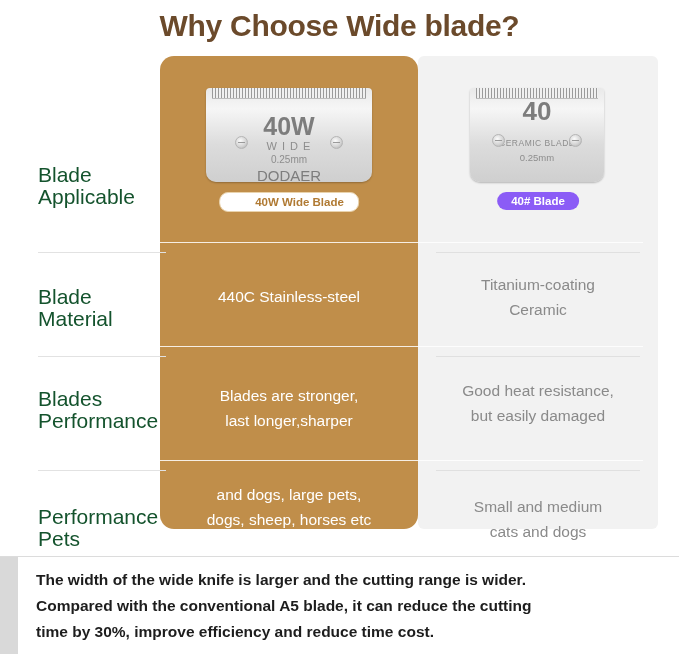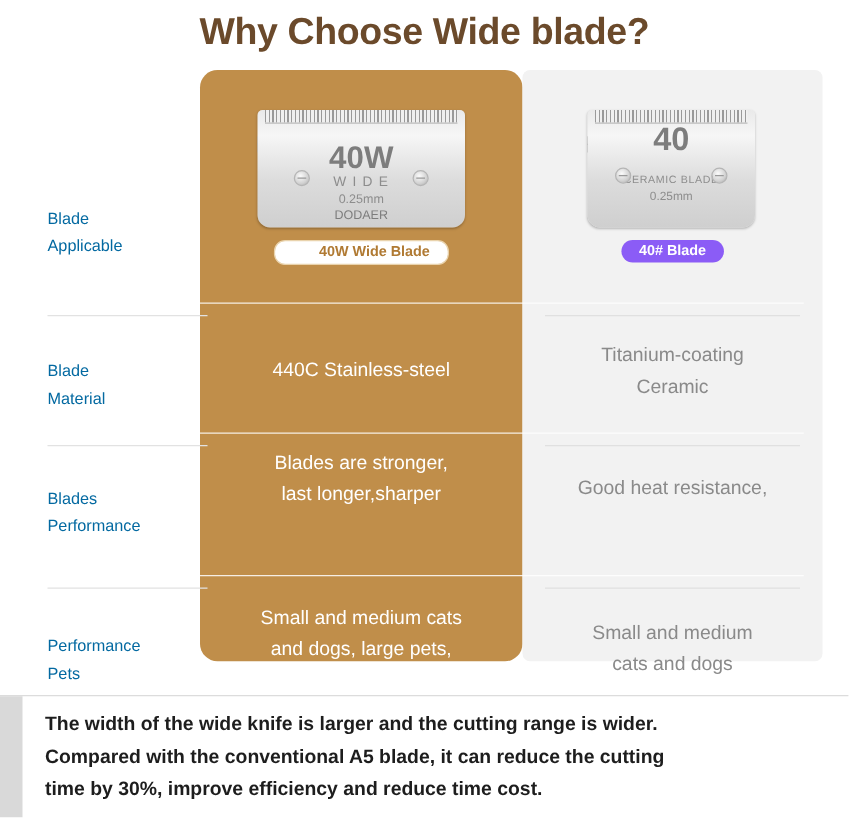--- a/index.html
+++ b/index.html
@@ -40,22 +40,22 @@
     position: absolute;
     left: 20px;
     width: 130px;
     top: 10px;
     bottom: 0;
   }
   .label-cell {
     position: absolute;
     left: 0;
     width: 130px;
-    font-size: 13px;
-    color: #0369a1;
+    font-size: 21px;
+    color: #14532d;
     line-height: 22px;
   }
   .label-cell .l1 { display: block; }
   .label-cell .l2 { display: block; }
 
   .col-gold {
     position: absolute;
     left: 142px;
     top: 10px;
     width: 258px;
@@ -283,21 +283,21 @@
         <div class="dim-text" style="left:108px;">2.7in</div>
         <div class="dim-line" style="left:150px; width:62px;"></div>
         <div class="dim-tick" style="left:211px;"></div>
       </div>
 
       <div class="blade" style="left:46px; top:32px; width:166px; height:94px;">
         <div class="blade-teeth"></div>
         <div class="blade-name" style="top:24px; font-size:25px;">40W</div>
         <div class="blade-sub" style="top:52px; font-size:11px; letter-spacing:1px;">W I D E</div>
         <div class="blade-sub" style="top:66px; font-size:10px;">0.25mm</div>
-        <div class="blade-sub" style="top:79px; font-size:10px; color:#7d7d7d;">DODAER</div>
+        <div class="blade-sub" style="top:79px; font-size:15px; color:#7d7d7d;">DODAER</div>
         <div class="screw" style="left:29px; top:48px;"></div>
         <div class="screw" style="right:29px; top:48px;"></div>
       </div>
 
       <div class="pill pill-gold" style="top:136px;">40W Wide Blade</div>
     </div>
 
     <div class="prod prod-gray">
       <div class="dim-row">
         <div class="dim-tick" style="left:52px;"></div>
@@ -320,30 +320,30 @@
     </div>
 
     <div class="cell-text cell-gold" style="top:238px;">
       <div>440C Stainless-steel</div>
     </div>
     <div class="cell-text cell-gray" style="top:226px;text-align:center;">
       <div>Titanium-coating</div>
       <div>Ceramic</div>
     </div>
 
-    <div class="cell-text cell-gold" style="top:312px;">
+    <div class="cell-text cell-gold" style="top:337px;">
       <div>Blades are stronger,</div>
       <div>last longer,sharper</div>
     </div>
     <div class="cell-text cell-gray" style="top:332px;">
       <div>Good heat resistance,</div>
+      <div>but easily damaged</div>
     </div>
 
     <div class="cell-text cell-gold" style="top:436px;">
-      <div>Small and medium cats</div>
       <div>and dogs, large pets,</div>
       <div>dogs, sheep, horses etc</div>
     </div>
     <div class="cell-text cell-gray" style="top:448px;">
       <div>Small and medium</div>
       <div>cats and dogs</div>
     </div>
 
   </div>
 

